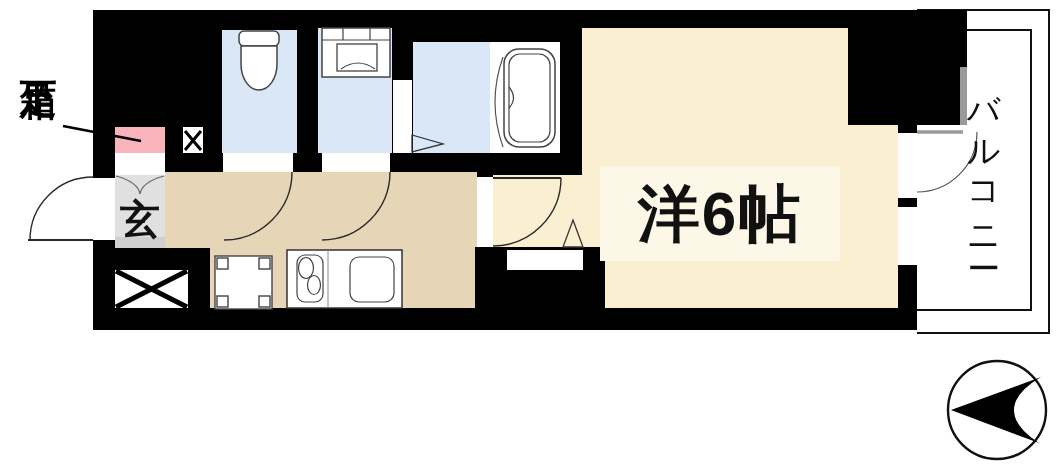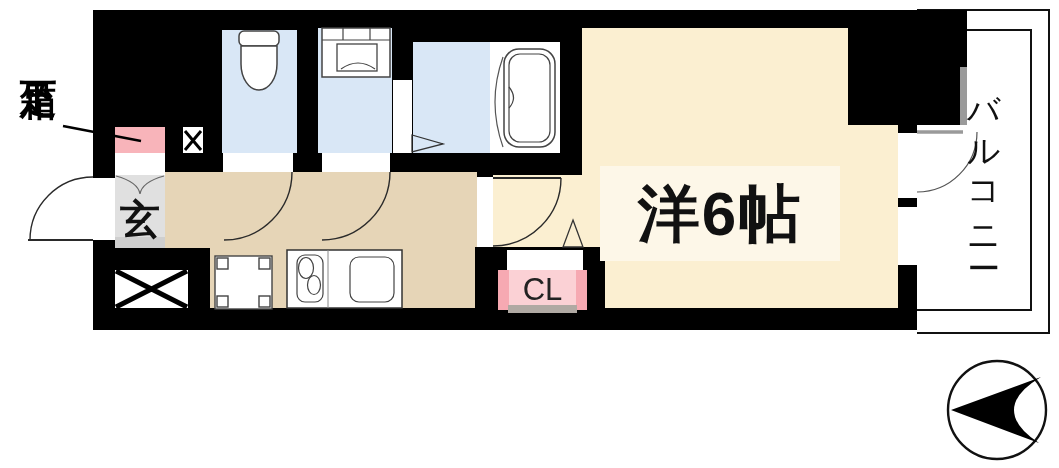--- a/index.html
+++ b/index.html
@@ -68,25 +68,20 @@
   <div class="abs opening" style="left:322px;top:153px;width:68px;height:19px;"></div>
   <div class="abs opening" style="left:393px;top:80px;width:19px;height:73px;"></div>
   <div class="abs opening" style="left:477px;top:177px;width:16px;height:70px;"></div>
   <div class="abs opening" style="left:898px;top:133px;width:19px;height:65px;"></div>
   <div class="abs opening" style="left:898px;top:207px;width:19px;height:58px;"></div>
   <div class="abs opening" style="left:507px;top:250px;width:76px;height:20px;"></div>
 
   <div class="abs shoebox" style="left:115px;top:127px;width:50px;height:26px;"></div>
   <div class="abs opening" style="left:183px;top:127px;width:20px;height:26px;"></div>
 
-  <div class="abs cl-box" style="left:498px;top:270px;width:89px;height:40px;">
-    <div class="cl-inner"></div>
-    <div class="cl-gray"></div>
-    <div class="cl-text">CL</div>
-  </div>
 
   <div class="abs label-box" style="left:600px;top:118px;width:240px;height:95px;margin-top:48px;">
     <span class="main-room-text">洋6帖</span>
   </div>
 
   <svg class="overlay" width="1059" height="468" viewBox="0 0 1059 468">
 
     <g fill="#ffffff" stroke="#444" stroke-width="1.5">
       <rect x="239" y="31" width="40" height="15" rx="5"></rect>
       <path d="M241,46 L277,46 L277,64 A18,26 0 0 1 241,64 Z"></path>

